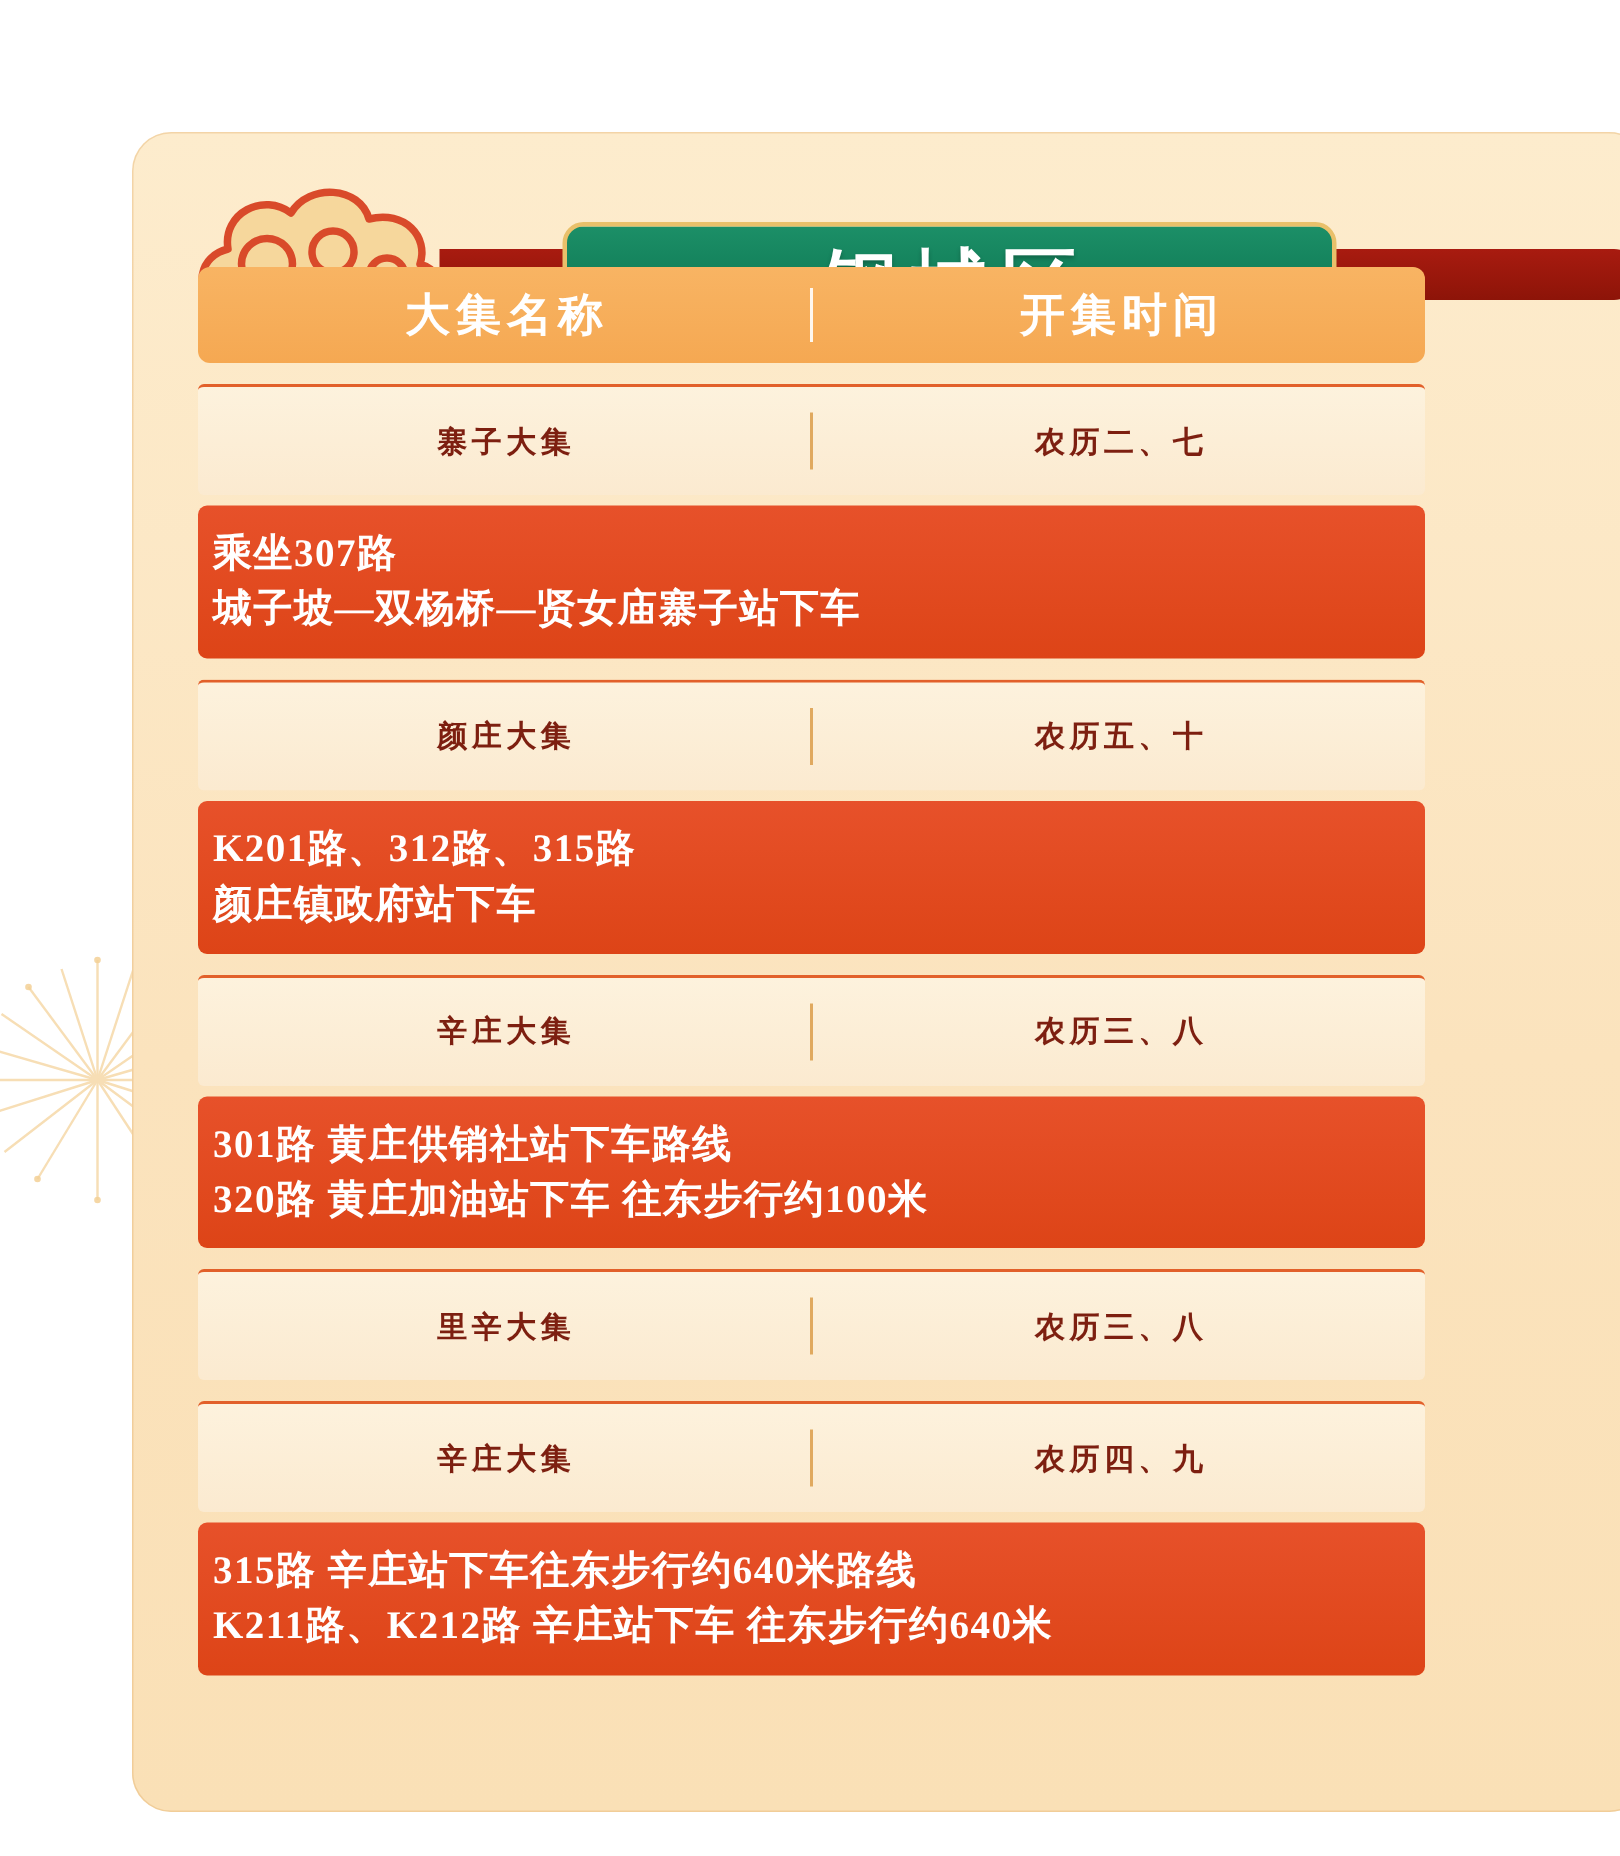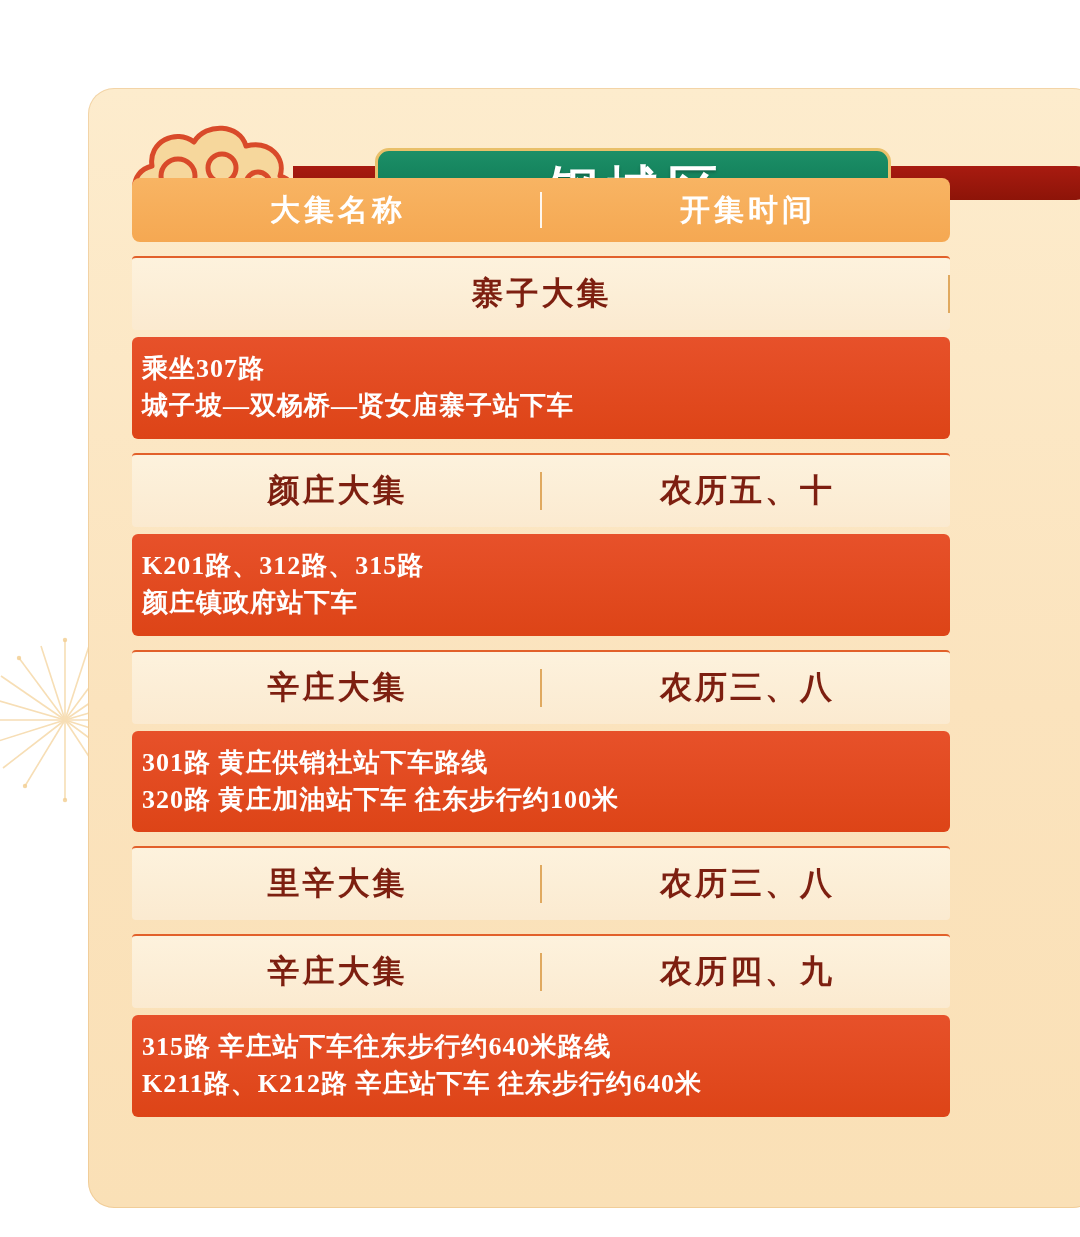--- a/index.html
+++ b/index.html
@@ -133,21 +133,21 @@
     align-items: center;
     height: 72px;
     background: linear-gradient(180deg, #fdf2dd 0%, #fbead0 100%);
     border-top: 2px solid #e2602a;
     border-radius: 4px;
   }
   .name-cell {
     flex: 1;
     text-align: center;
     color: #7d1f10;
-    font-size: 32px;
+    font-size: 20px;
     font-weight: bold;
     letter-spacing: 3px;
     text-indent: 3px;
   }
   .name-div {
     width: 2px;
     height: 38px;
     background: #e0a95f;
   }
 
@@ -289,20 +289,21 @@
     <div class="head-row">
       <div class="head-cell">大集名称</div>
       <div class="head-div"></div>
       <div class="head-cell">开集时间</div>
     </div>
 
     <div class="group">
       <div class="name-row">
         <div class="name-cell">寨子大集</div>
         <div class="name-div"></div>
+        <div class="name-cell">农历二、七</div>
       </div>
       <div class="route-row">
         <div class="route-line">乘坐307路</div>
         <div class="route-line">城子坡—双杨桥—贤女庙寨子站下车</div>
       </div>
     </div>
 
     <div class="group">
       <div class="name-row">
         <div class="name-cell">颜庄大集</div>

